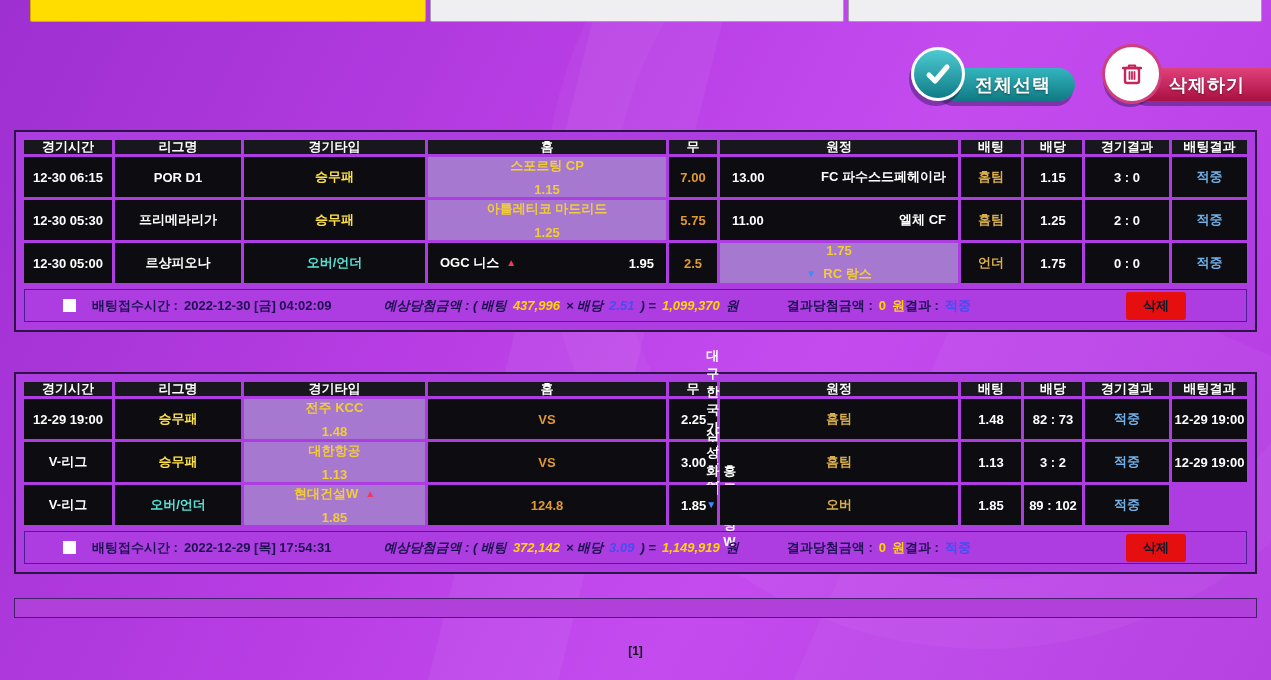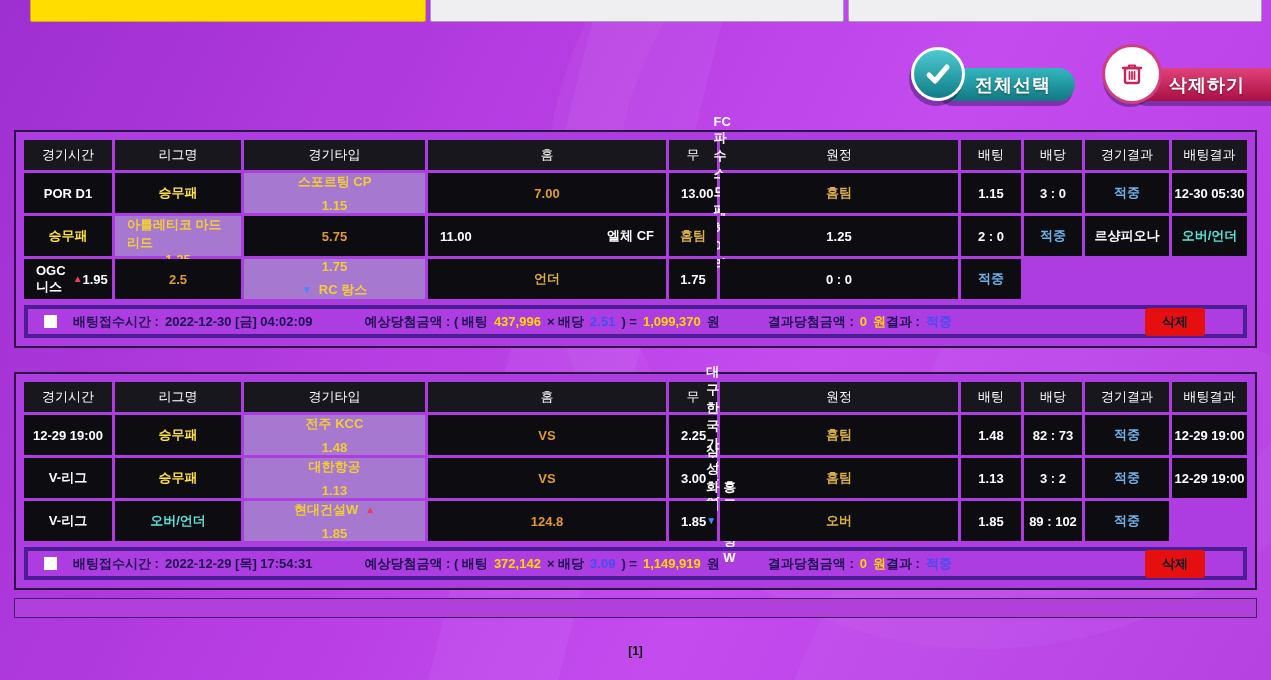--- a/index.html
+++ b/index.html
@@ -27,36 +27,36 @@
   .teal .bb-circle{background:linear-gradient(#4ecad1,#0f7d88);}
   .pink .bb-circle{background:#fff;box-shadow:0 0 0 3px #cf3f7d,-2px 6px 0 rgba(25,18,70,.40);}
   .bb-pill{height:33px;display:flex;align-items:center;padding:0 24px 0 36px;margin-left:-26px;border-radius:17px;color:#fff;font-weight:bold;font-size:18px;letter-spacing:1px;box-shadow:-2px 5px 0 rgba(25,18,70,.40);text-shadow:0 1px 2px rgba(0,0,0,.4);}
   .teal .bb-pill{background:linear-gradient(#33b6bf,#117983);}
   .pink .bb-pill{background:linear-gradient(#e0417a,#aa1041);border-radius:17px 0 0 17px;padding-right:34px;}
 
   
   .slip{position:absolute;left:14px;right:14px;background:#ad3ce1;border:2px solid #2a1545;padding:8px;}
   .slip0{top:130px;} .slip1{top:372px;}
   .grid{display:grid;grid-template-columns:88px 126px 181px 238px 48px 238px 60px 58px 84px 1fr;gap:3px;}
-  .hcell{height:30px;background:#17171d;color:#fff;font-size:13px;font-weight:normal;display:flex;align-items:center;justify-content:center;}
+  .hcell{height:14px;background:#17171d;color:#fff;font-size:13px;font-weight:bold;display:flex;align-items:center;justify-content:center;}
   .cell{height:40px;background:#0c0c11;color:#fff;font-size:13px;font-weight:600;display:flex;align-items:center;justify-content:center;}
   .cell.side{justify-content:space-between;padding:0 12px;}
   .cell.sel{background:#a678cf;flex-direction:column;}
   .cell.sel .nm,.cell.sel .od{color:#f2cd36;}
   .nm{display:inline-flex;align-items:center;gap:7px;}
   .tri{font-size:10px;line-height:1;}
   .tri.up{color:#f5365f;} .tri.down{color:#3d8bfd;}
   .t-yel2{color:#ffe14a;} .t-cyan{color:#58e2d6;} .t-orange{color:#e09a31;}
   .t-gold{color:#d8ae4c;} .t-hit{color:#6fb1e8;}
 
   
-  .summary{margin-top:6px;height:33px;border:4px solid #4c1d95;display:flex;align-items:center;padding:0 4px;font-size:13px;font-weight:bold;}
+  .summary{margin-top:6px;height:33px;border:1px solid #4c1d95;display:flex;align-items:center;padding:0 26px;font-size:13px;font-weight:bold;}
   .checkbox{width:13px;height:13px;background:#fff;display:inline-block;margin:0 16px 0 12px;cursor:pointer;}
   .sec{display:inline-flex;align-items:center;gap:6px;white-space:nowrap;}
-  .sec1{margin-right:52px;} .sec2{margin-right:48px;} .sec3{}
+  .sec1{margin-right:52px;} .sec2{margin-right:48px;font-style:italic;} .sec3{}
   .t-navy{color:#1c1150;} .t-sy{color:#ffd700;} .t-sb{color:#4250f2;}
   .spacer{flex:1;}
   .delbtn{background:#e60f0f;color:#0f172a;border:none;border-radius:3px;font-weight:bold;font-size:13px;font-family:"Liberation Sans",sans-serif;padding:5px 17px;margin-right:34px;cursor:pointer;}
 
   .emptybar{position:absolute;top:598px;left:14px;right:14px;height:20px;background:#b140da;border:1px solid #42206b;}
   .pagination{position:absolute;top:644px;left:0;right:0;text-align:center;color:#101010;font-size:12px;font-weight:bold;cursor:pointer;}
 </style>
 </head>
 <body>
 
@@ -102,50 +102,53 @@
         <div class="hcell">경기시간</div>
         <div class="hcell">리그명</div>
         <div class="hcell">경기타입</div>
         <div class="hcell">홈</div>
         <div class="hcell">무</div>
         <div class="hcell">원정</div>
         <div class="hcell">배팅</div>
         <div class="hcell">배당</div>
         <div class="hcell">경기결과</div>
         <div class="hcell">배팅결과</div>
+        <div class="cell">12-30 06:15</div>
         <div class="cell">POR D1</div>
         <div class="cell t-yel2">승무패</div>
         <div class="cell side sel">
           <span class="nm">스포르팅 CP</span>
           <span class="od">1.15</span>
         </div>
         <div class="cell t-orange">7.00</div>
         <div class="cell side">
           <span class="od">13.00</span>
           <span class="nm">FC 파수스드페헤이라</span>
         </div>
         <div class="cell t-gold">홈팀</div>
         <div class="cell">1.15</div>
         <div class="cell">3 : 0</div>
         <div class="cell t-hit">적중</div>
         <div class="cell">12-30 05:30</div>
+        <div class="cell">프리메라리가</div>
         <div class="cell t-yel2">승무패</div>
         <div class="cell side sel">
           <span class="nm">아틀레티코 마드리드</span>
           <span class="od">1.25</span>
         </div>
         <div class="cell t-orange">5.75</div>
         <div class="cell side">
           <span class="od">11.00</span>
           <span class="nm">엘체 CF</span>
         </div>
         <div class="cell t-gold">홈팀</div>
         <div class="cell">1.25</div>
         <div class="cell">2 : 0</div>
         <div class="cell t-hit">적중</div>
+        <div class="cell">12-30 05:00</div>
         <div class="cell">르샹피오나</div>
         <div class="cell t-cyan">오버/언더</div>
         <div class="cell side">
           <span class="nm">OGC 니스<span class="tri up">▲</span></span>
           <span class="od">1.95</span>
         </div>
         <div class="cell t-orange">2.5</div>
         <div class="cell side sel">
           <span class="od">1.75</span>
           <span class="nm"><span class="tri down">▼</span>RC 랑스</span>

